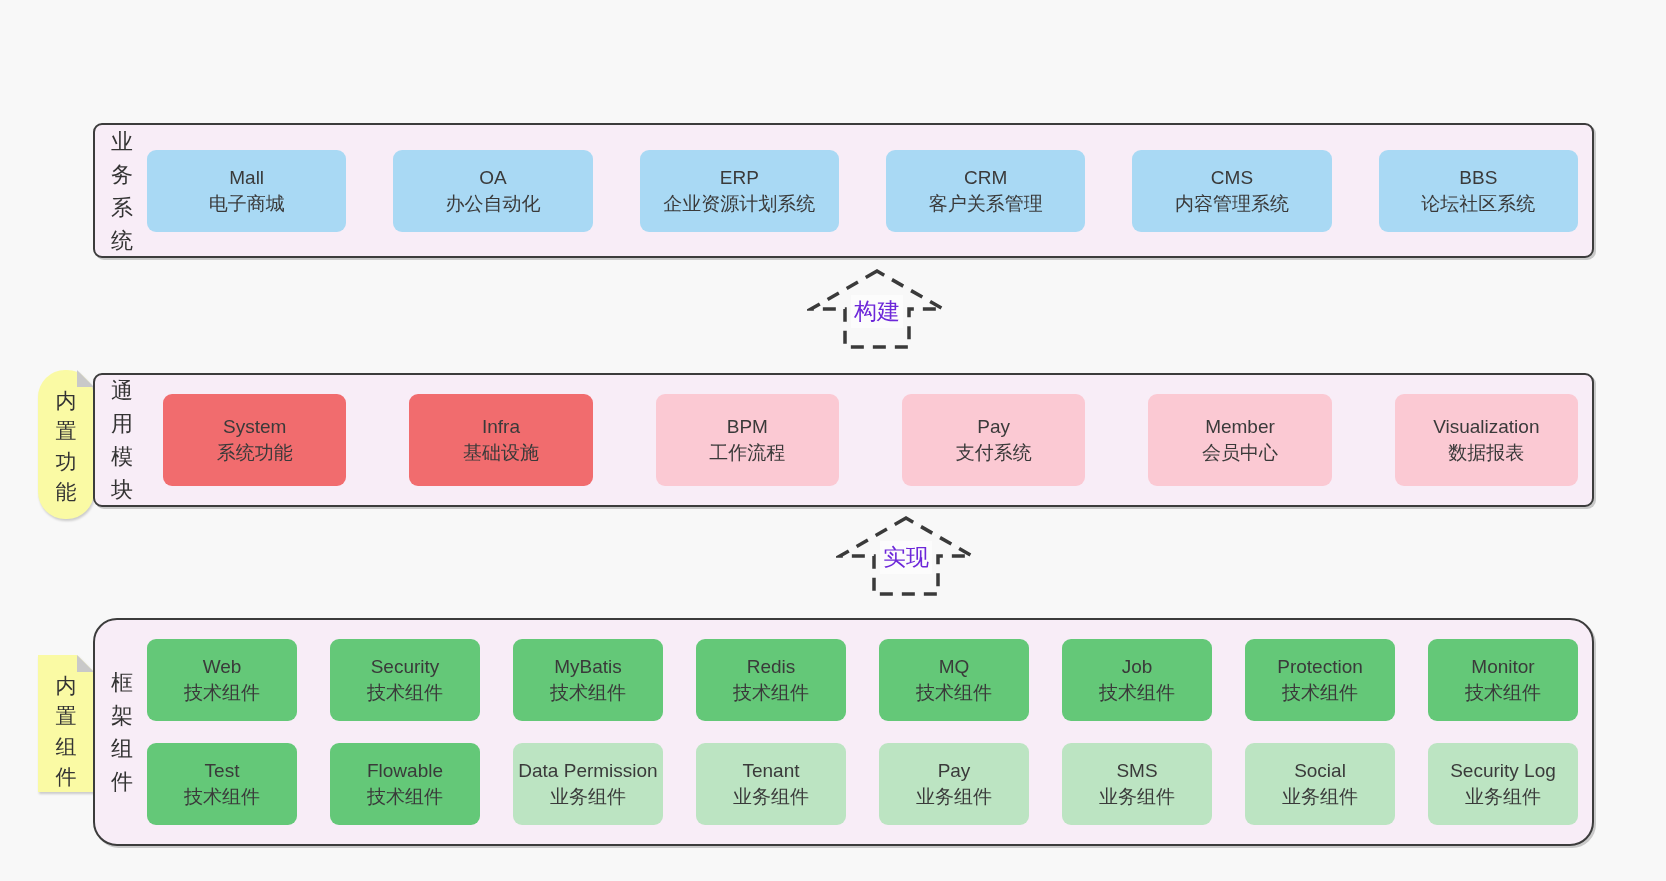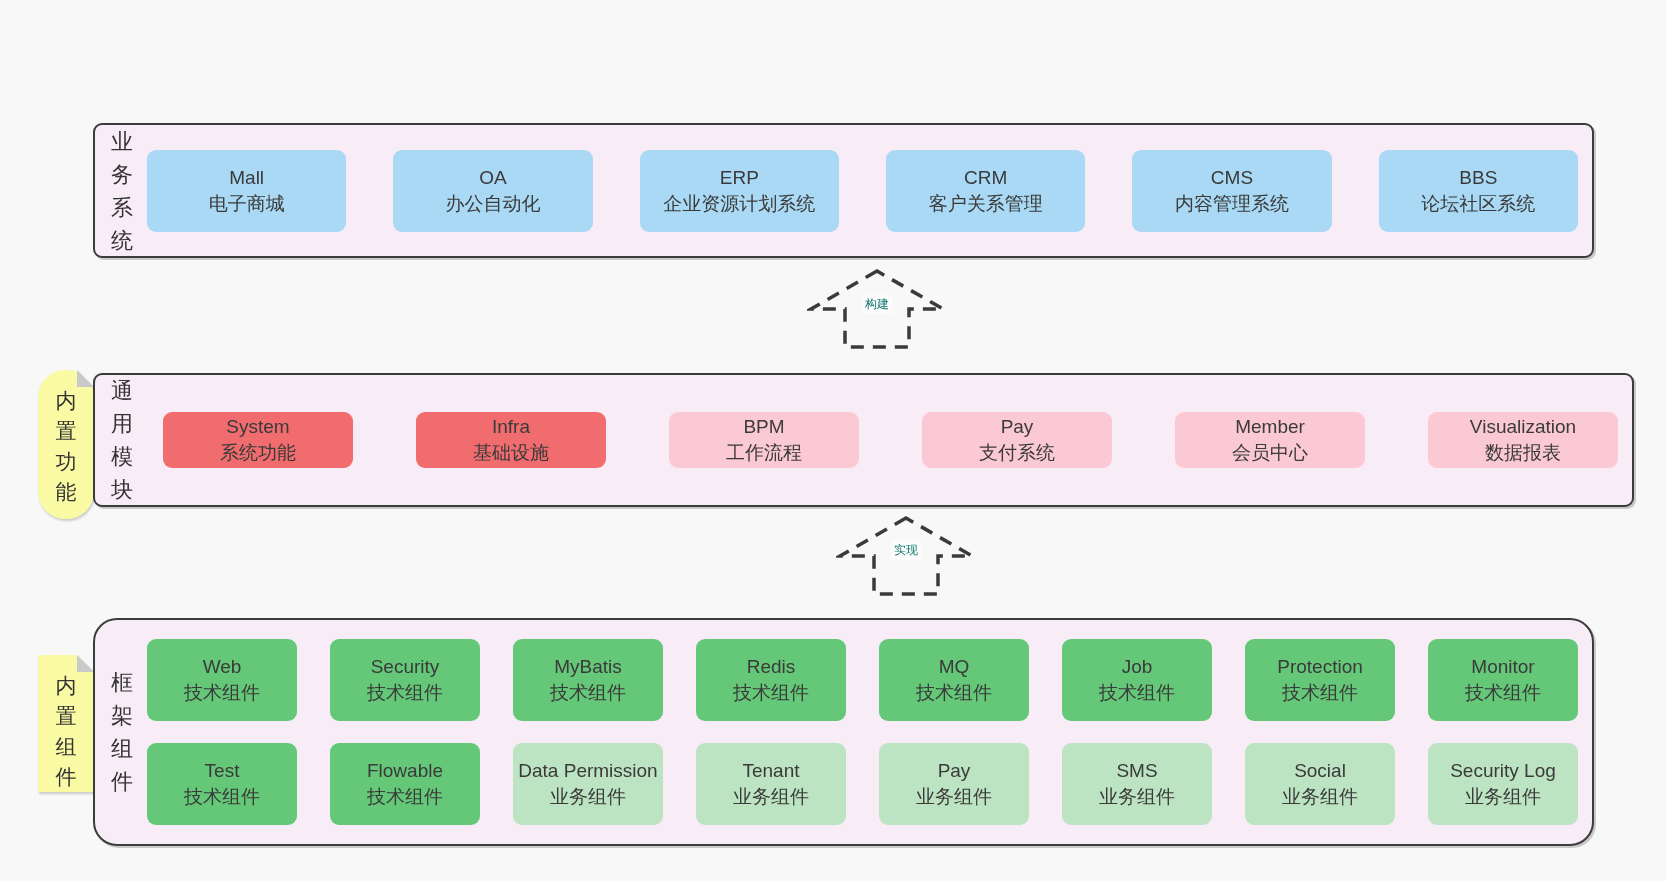--- a/index.html
+++ b/index.html
@@ -13,42 +13,42 @@
     background:var(--page);
     font-family:"Liberation Sans","DejaVu Sans",sans-serif;
     color:var(--text);
   }
   .section{
     position:absolute;background:var(--container);
     border:2px solid var(--border);border-radius:9px;
     box-shadow:2px 2px 0 rgba(60,60,60,.25);
   }
   #sec-business{left:93px;top:123px;width:1497px;height:131px;}
-  #sec-modules{left:93px;top:373px;width:1497px;height:130px;padding-left:40px;}
+  #sec-modules{left:93px;top:373px;width:1497px;height:130px;}
   #sec-components{left:93px;top:618px;width:1497px;height:224px;border-radius:24px;}
   .side-label{
     position:absolute;left:0;top:0;bottom:0;width:54px;
     display:flex;align-items:center;justify-content:center;
   }
   .side-label span{
     display:block;width:1.05em;font-size:22px;line-height:1.5;
     word-break:break-all;text-align:center;color:#333;
   }
   .rows{
     position:absolute;left:52px;right:14px;top:0;bottom:0;
     display:flex;flex-direction:column;justify-content:center;gap:22px;
   }
   .row{display:flex;gap:47px;}
   #sec-components .row{gap:33px;}
   .box{
     flex:1;height:82px;border-radius:9px;
     display:flex;flex-direction:column;align-items:center;justify-content:center;
     font-size:19px;line-height:1.35;text-align:center;padding:2px 4px;box-sizing:border-box;
   }
-  #sec-modules .box{height:56px;margin-left:16px;}
+  #sec-modules .box{height:92px;margin-left:16px;}
   .box.blue{background:var(--blue);}
   .box.red{background:var(--red);}
   .box.pink{background:var(--pink);}
   .box.green{background:var(--green);}
   .box.lightgreen{background:var(--lightgreen);}
   .sticky{
     position:absolute;width:56px;background:var(--yellow);z-index:5;
     clip-path:polygon(0 0,calc(100% - 17px) 0,100% 17px,100% 100%,0 100%);
     display:flex;justify-content:center;
   }
@@ -64,21 +64,21 @@
   .sticky span{
     display:block;width:1.05em;font-size:21px;line-height:1.45;
     word-break:break-all;text-align:center;color:#333;margin-top:16px;
   }
   .arrow{position:absolute;width:140px;}
   #arrow-build{left:807px;top:268px;height:82px;}
   #arrow-implement{left:836px;top:514px;height:84px;}
   .arrow svg{display:block;width:100%;height:100%;}
   .arrow-label{
     position:absolute;left:50%;top:27px;transform:translateX(-50%);
-    background:#fcfcfc;font-size:12px;padding:1px 3px;white-space:nowrap;color:#0f766e;
+    background:#fcfcfc;font-size:23px;padding:1px 3px;white-space:nowrap;color:#6d28d9;
   }
 </style>
 </head>
 <body>
 
 <div class="section" id="sec-business">
   <div class="side-label">
     <span>业务系统</span>
   </div>
   <div class="rows">

